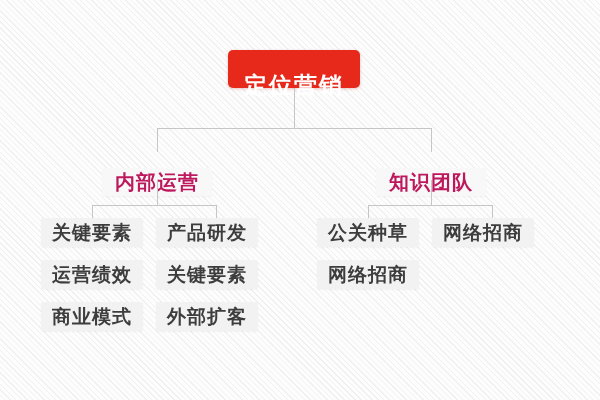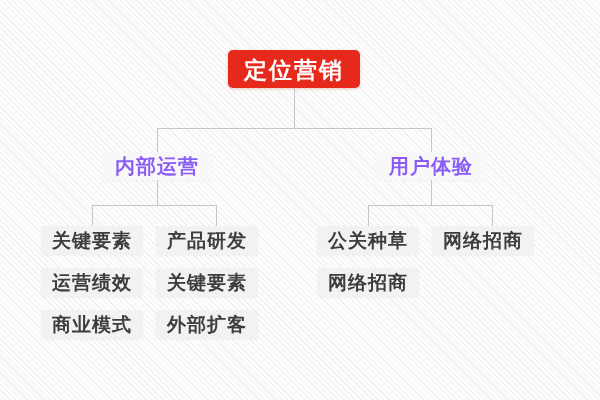--- a/index.html
+++ b/index.html
@@ -10,38 +10,38 @@
     background-image:repeating-linear-gradient(45deg,
       rgba(0,0,0,0) 0px, rgba(0,0,0,0) 3px,
       rgba(0,0,0,0.05) 3px, rgba(0,0,0,0.05) 4px);
   }
   .node{position:absolute;box-sizing:border-box;text-align:center;font-weight:bold;white-space:nowrap;}
   .root-node{
     left:294px;top:50px;height:38px;line-height:38px;
     transform:translateX(-50%);
     background:#e7291c;color:#ffffff;
     font-size:23px;letter-spacing:2px;
-    padding:1px 16px;border-radius:5px;
+    padding:16px 16px;border-radius:5px;
     box-shadow:0 1px 3px rgba(180,30,20,0.25);
   }
   .branch-node{
-    top:152px;height:28px;line-height:28px;
+    top:168px;height:28px;line-height:28px;
     transform:translateX(-50%);
-    background:#f8f8f8;color:#8b5cf6;
+    background:#f8f8f8;color:#be185d;
     font-size:20px;letter-spacing:1px;
     padding:0 13px;border-radius:2px;
     box-shadow:0 1px 2px rgba(0,0,0,0.04);
   }
   .branch-left{left:157px;}
   .branch-right{left:431px;}
   .line{position:absolute;background:#c6c6c6;}
   .v{width:1px;}
   .h{height:1px;}
   .leaf-grid{
-    position:absolute;top:226px;
+    position:absolute;top:218px;
     display:grid;grid-template-columns:102px 102px;
     column-gap:22px;row-gap:18px;gap:13px;
   }
   .leaf-grid.left{left:41px;}
   .leaf-grid.right{left:317px;}
   .leaf{
     height:29px;line-height:29px;
     background:#f2f2f2;color:#3d3d3d;
     font-size:19px;font-weight:bold;letter-spacing:1px;
     text-align:center;border-radius:2px;white-space:nowrap;
@@ -54,21 +54,21 @@
 <div>
 
   <div class="node root-node">定位营销</div>
 
   <div class="line v" style="left:294px;top:88px;height:40px;"></div>
   <div class="line h" style="left:157px;top:128px;width:274px;"></div>
   <div class="line v" style="left:157px;top:128px;height:24px;"></div>
   <div class="line v" style="left:431px;top:128px;height:24px;"></div>
 
   <div class="node branch-node branch-left">内部运营</div>
-  <div class="node branch-node branch-right">用户体验</div>
+  <div class="node branch-node branch-right">知识团队</div>
 
   <div class="line v" style="left:157px;top:180px;height:25px;"></div>
   <div class="line h" style="left:92px;top:205px;width:124px;"></div>
   <div class="line v" style="left:92px;top:205px;height:21px;"></div>
   <div class="line v" style="left:216px;top:205px;height:21px;"></div>
 
   <div class="line v" style="left:431px;top:180px;height:25px;"></div>
   <div class="line h" style="left:368px;top:205px;width:124px;"></div>
   <div class="line v" style="left:368px;top:205px;height:21px;"></div>
   <div class="line v" style="left:492px;top:205px;height:21px;"></div>

